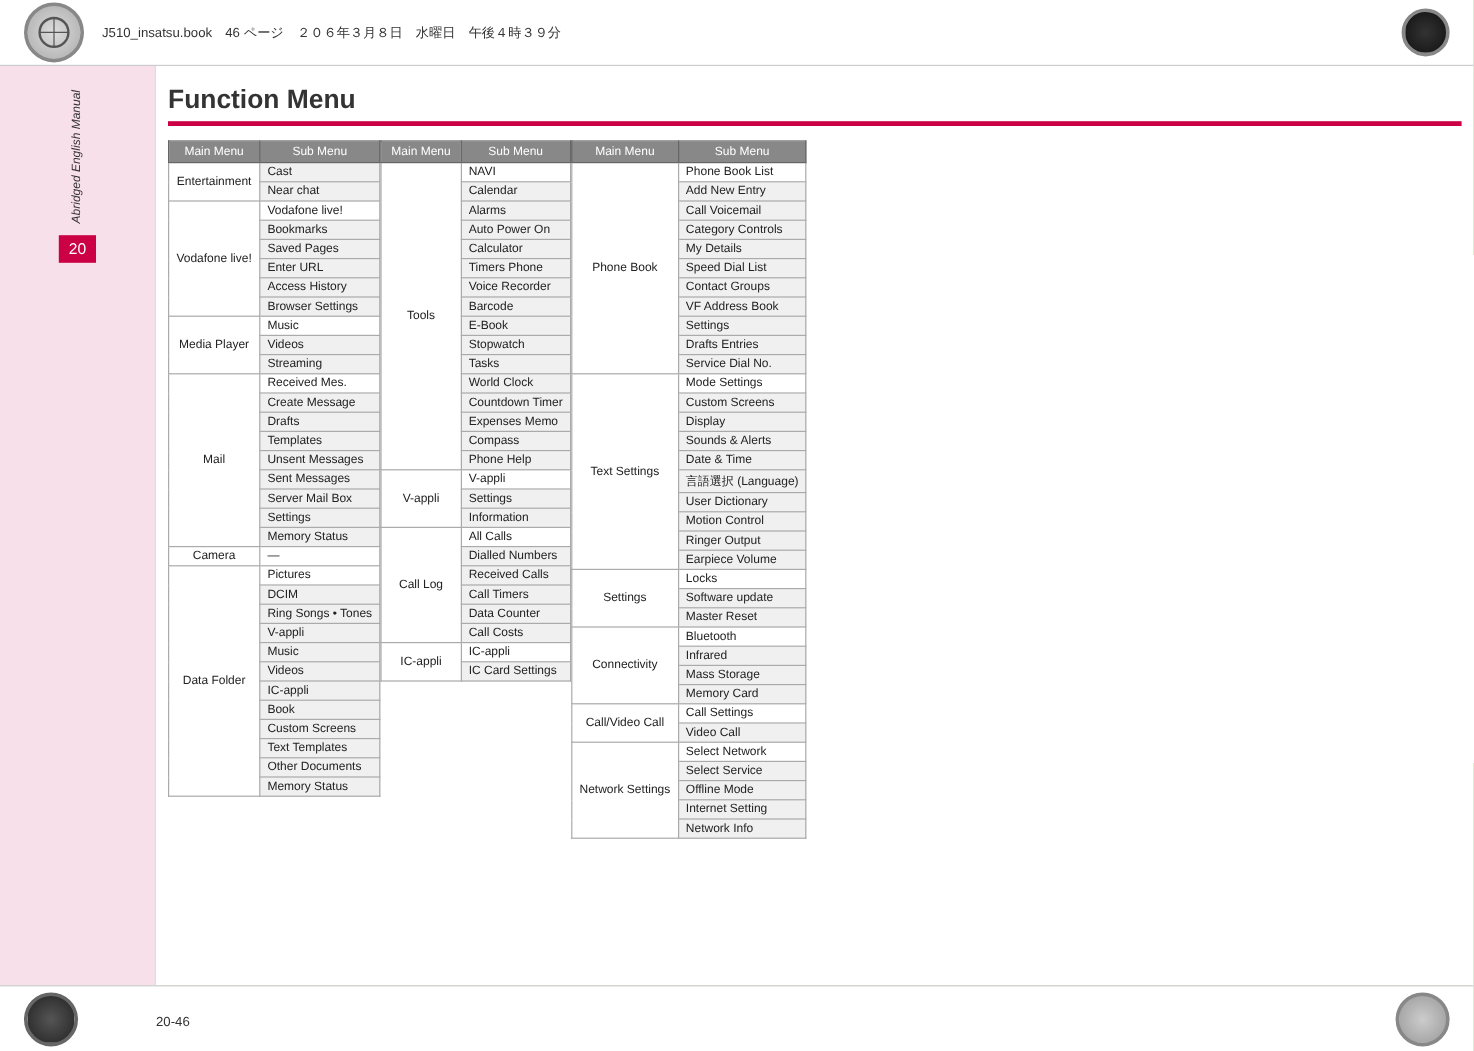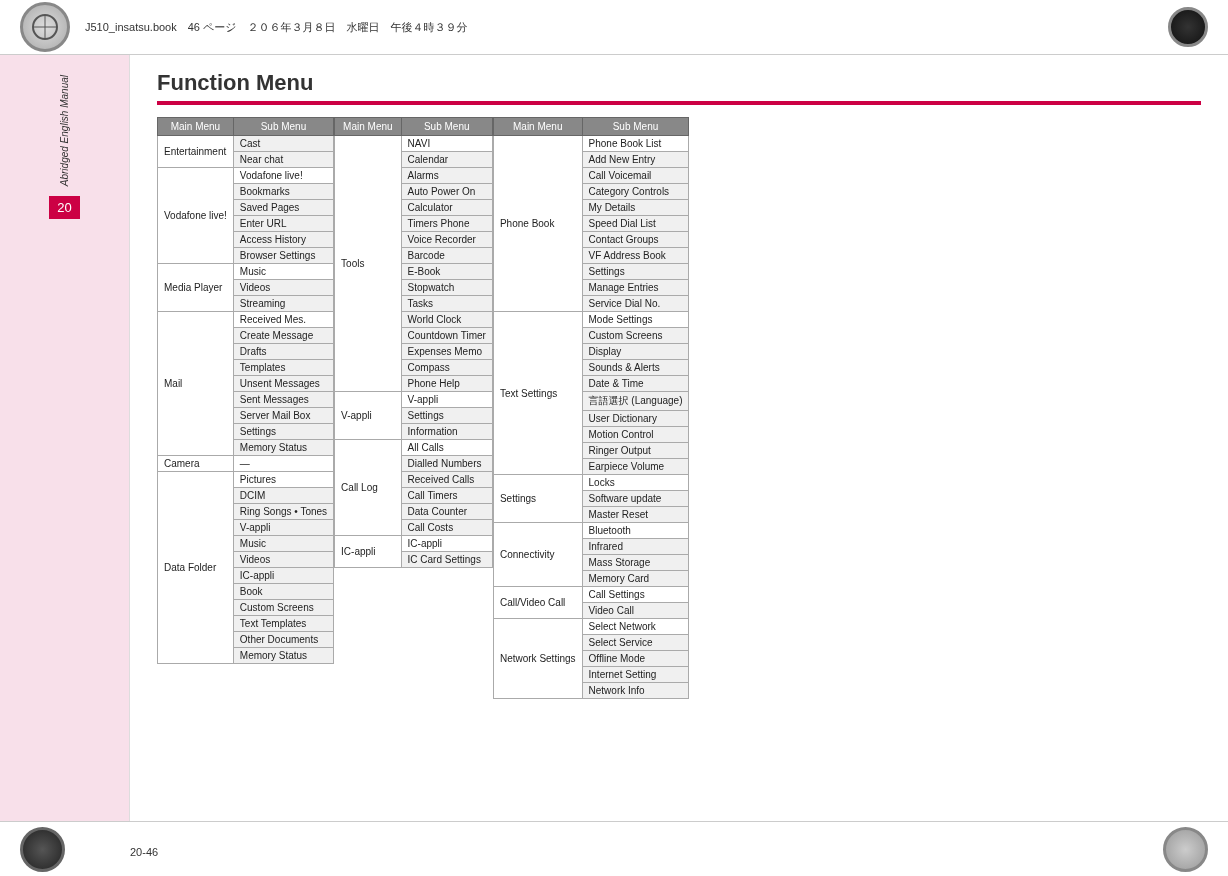--- a/index.html
+++ b/index.html
@@ -85,21 +85,21 @@
       padding: 4px 8px;
       margin-top: 10px;
     }
     
     .main-content {
       position: absolute;
       top: 55px;
       left: 130px;
       right: 0;
       bottom: 55px;
-      padding: 15px 27px;
+      padding: 15px 10px;
       background: white;
     }
     
     .page-title {
       font-size: 22px;
       font-weight: bold;
       color: #333;
       margin-bottom: 5px;
       font-family: Arial, sans-serif;
     }
@@ -132,21 +132,21 @@
     .menu-table td {
       border: 1px solid #aaa;
       padding: 2px 6px;
       white-space: nowrap;
       vertical-align: middle;
       font-size: 10px;
       color: #222;
     }
     .menu-table td.main-menu-cell {
       font-size: 10px;
-      text-align: left;
+      text-align: center;
       background: white;
     }
     .menu-table td.sub-menu-cell {
       background: white;
     }
     .menu-table td.sub-menu-cell-indented {
       background: #f0f0f0;
     }
     
     .bottom-bar {
@@ -450,21 +450,21 @@
             <tr>
               <td class="sub-menu-cell-indented">Contact Groups</td>
             </tr>
             <tr>
               <td class="sub-menu-cell-indented">VF Address Book</td>
             </tr>
             <tr>
               <td class="sub-menu-cell-indented">Settings</td>
             </tr>
             <tr>
-              <td class="sub-menu-cell-indented">Manage Entries</td>
+              <td class="sub-menu-cell-indented">Drafts Entries</td>
             </tr>
             <tr>
               <td class="sub-menu-cell-indented">Service Dial No.</td>
             </tr>
             <tr>
               <td class="main-menu-cell" rowspan="10">Text Settings</td>
               <td class="sub-menu-cell">Mode Settings</td>
             </tr>
             <tr>
               <td class="sub-menu-cell-indented">Custom Screens</td>

